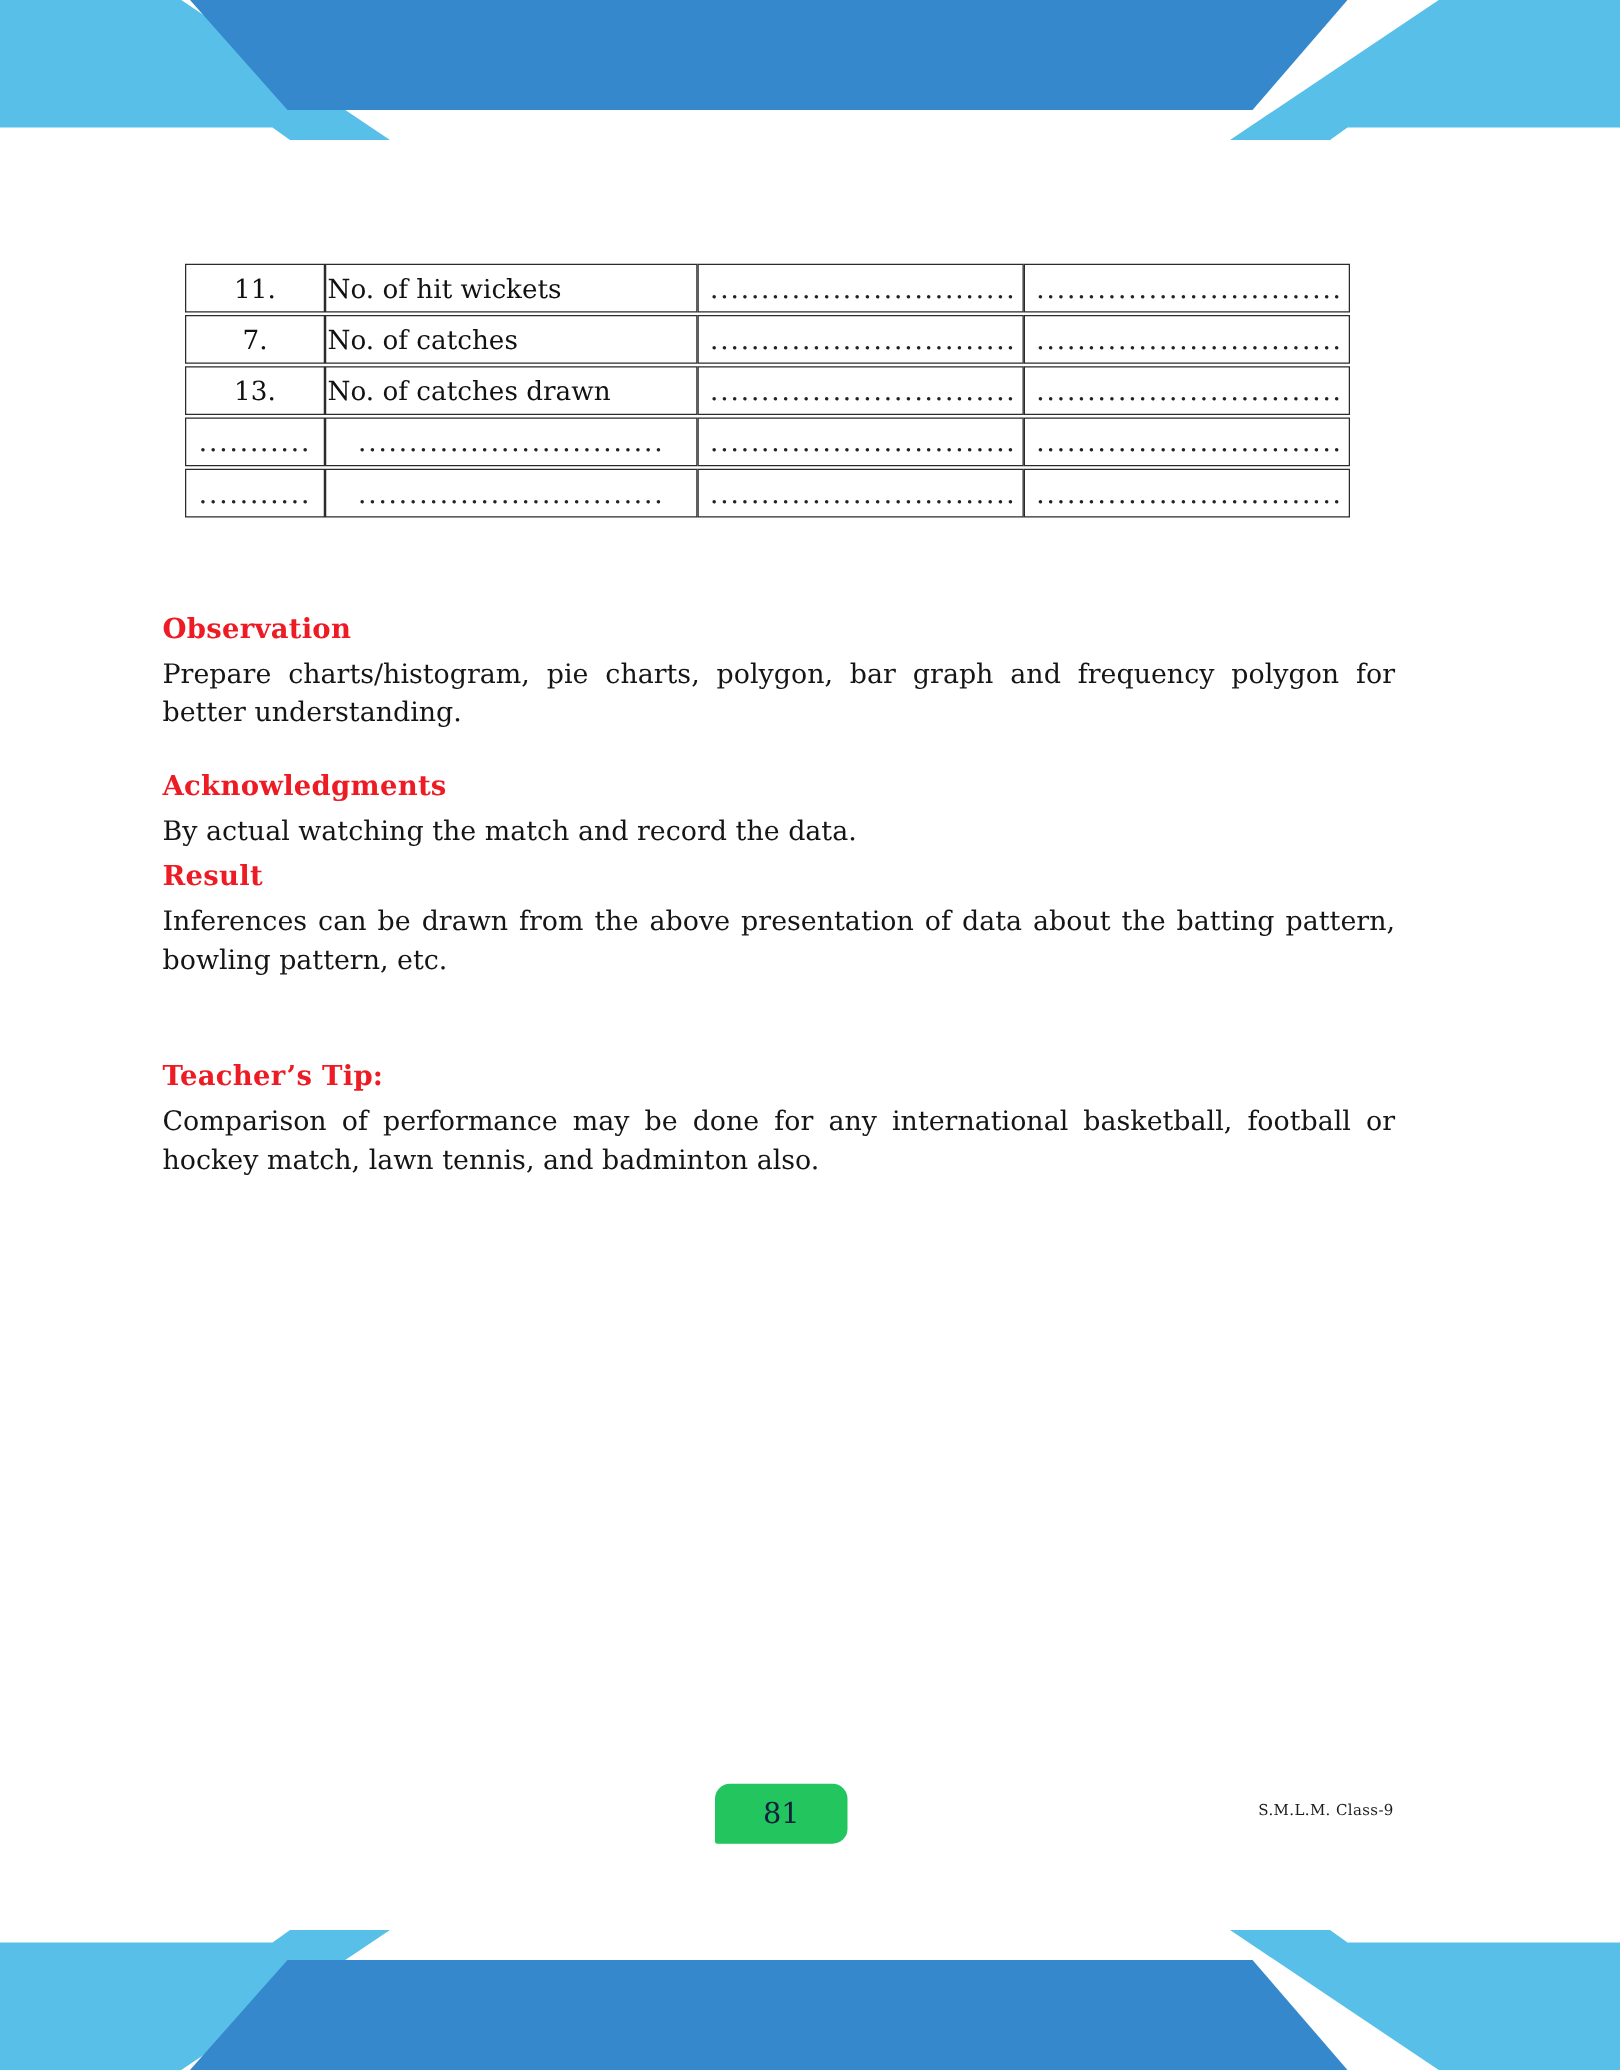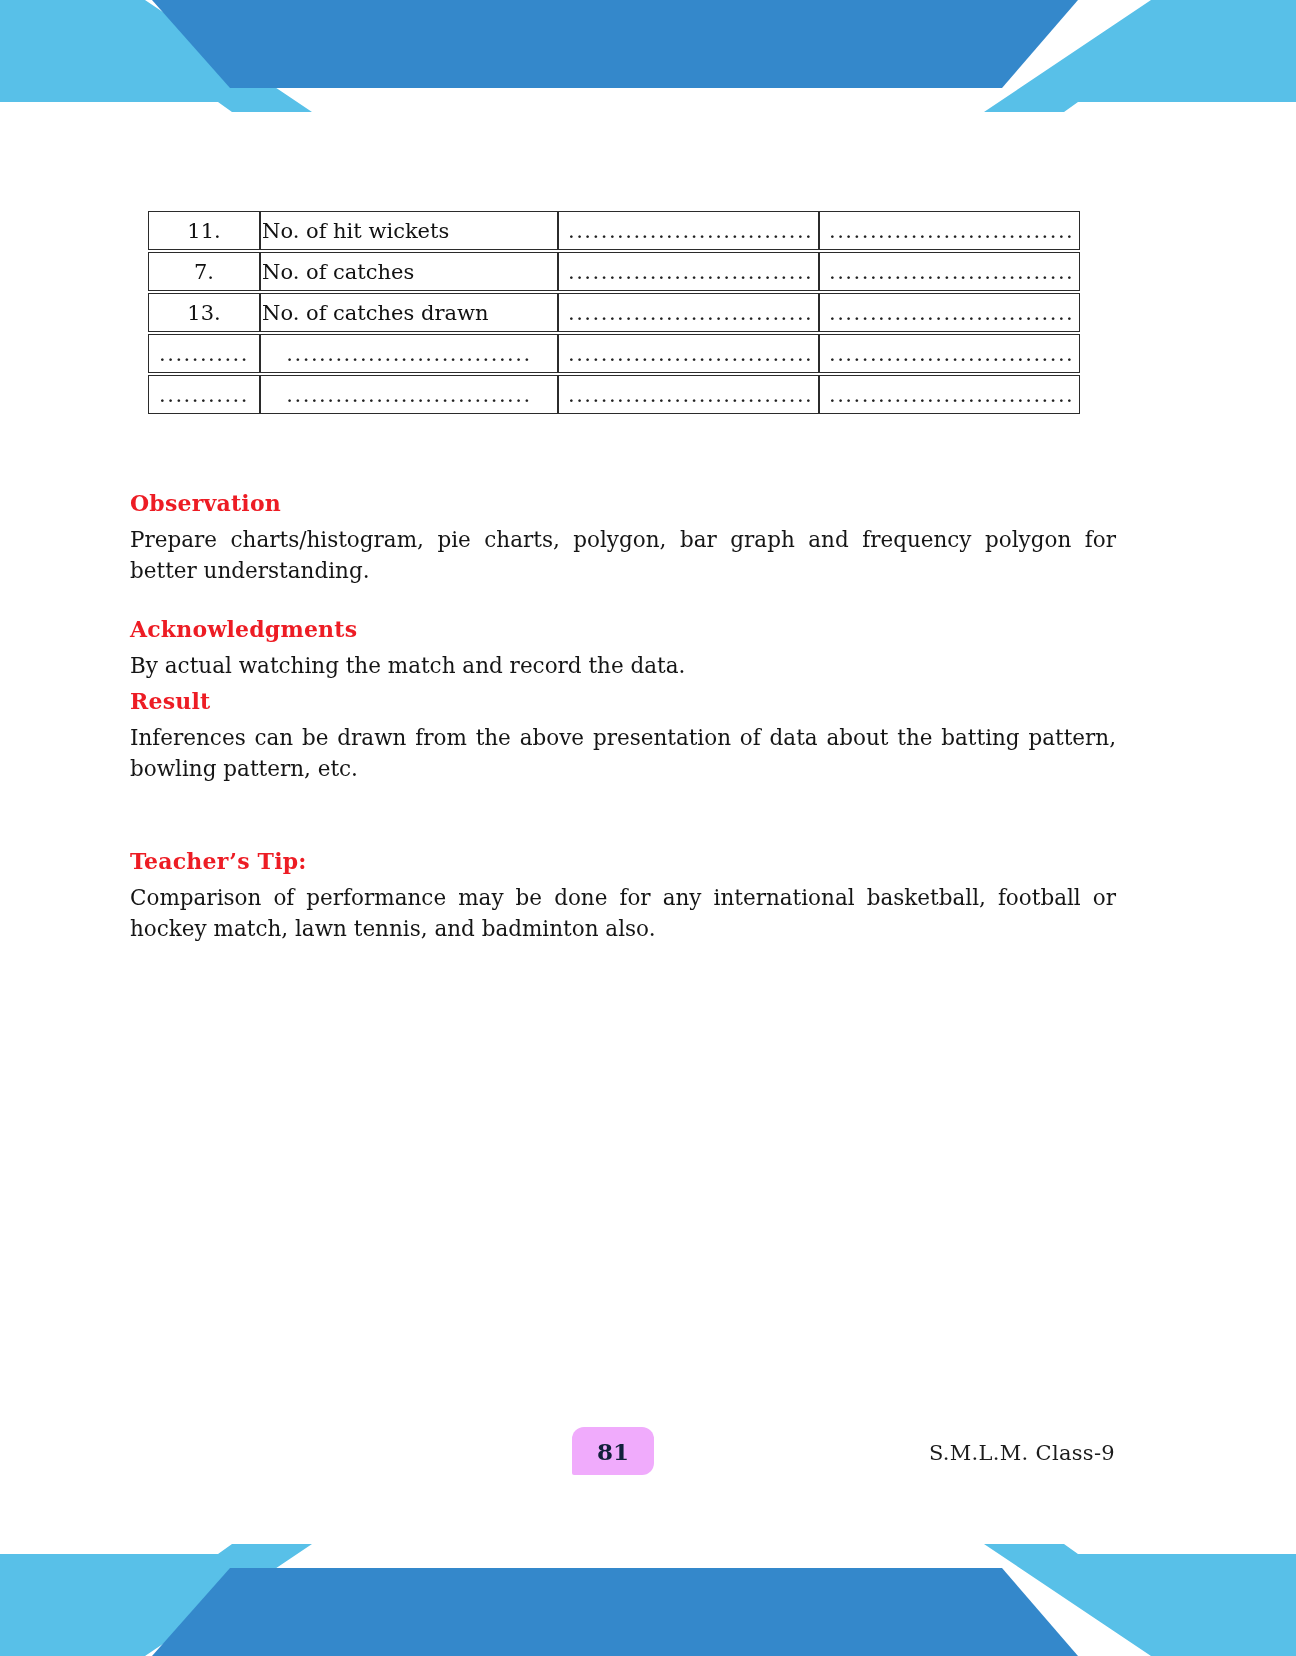--- a/index.html
+++ b/index.html
@@ -72,36 +72,36 @@
   #sec-observation     { top: 490px; }
   #sec-acknowledgments { top: 616px; }
   #sec-result          { top: 688px; }
   #sec-teachers-tip    { top: 848px; }
 
   
   .page-badge {
     position: absolute;
     left: 572px;
     top: 1427px;
-    width: 82px;
+    width: 106px;
     height: 48px;
-    background: #f0abfc;
+    background: #22c55e;
     border-radius: 12px 12px 12px 2px;
     display: flex;
     align-items: center;
     justify-content: center;
-    font-weight: bold;
+    font-weight: normal;
     font-size: 23px;
     color: #10203a;
   }
   .footer-right-text {
     position: absolute;
     right: 181px;
     top: 1441px;
-    font-size: 21px;
+    font-size: 12px;
     color: #1c1c1c;
     letter-spacing: 0.3px;
   }
 </style>
 </head>
 <body>
 
 <div class="page">
 
   <div class="deco deco-header">

